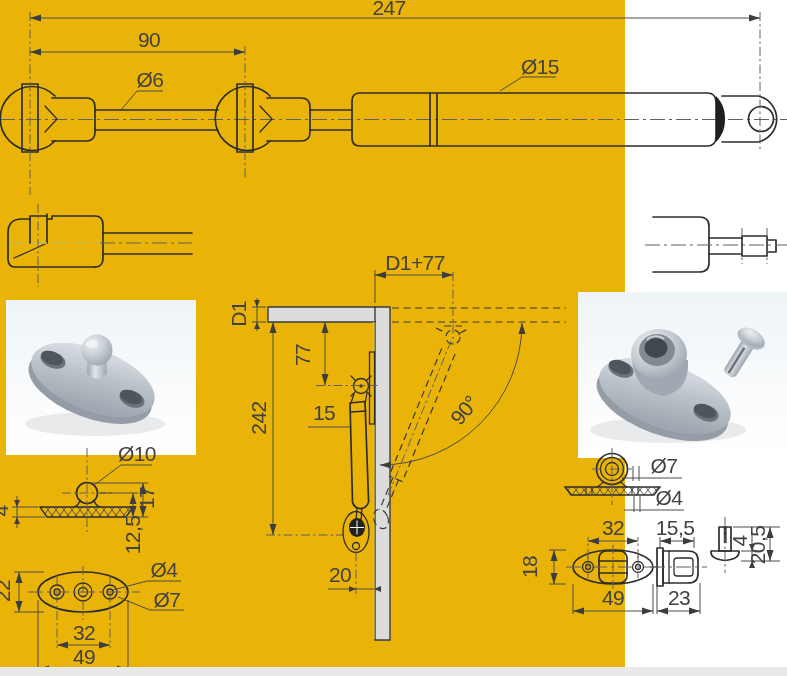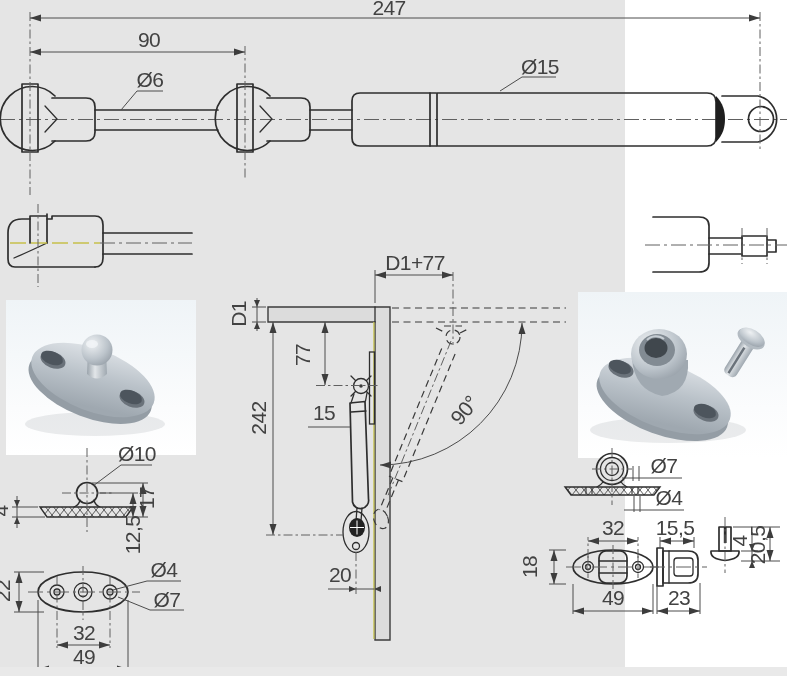--- a/index.html
+++ b/index.html
@@ -1,16 +1,16 @@
 <!DOCTYPE html>
 <html><head>
 <meta charset="utf-8">
 <style>
 html,body{margin:0;padding:0}
-.wrap{width:625px;height:676px;background:#e5e5e5;position:relative;font-family:"Liberation Sans",sans-serif}
+.wrap{width:625px;height:676px;background:#eab308;position:relative;font-family:"Liberation Sans",sans-serif}
 svg{display:block}
 text{fill:#424242;font-size:21px;letter-spacing:-0.6px;font-family:"Liberation Sans",sans-serif}
 .ol{stroke:#2e2e2e;stroke-width:1.7;fill:none;stroke-linecap:round;stroke-linejoin:round}
 .om{stroke:#2e2e2e;stroke-width:1.3;fill:none;stroke-linecap:round}
 .thin{stroke:#4c4c4c;stroke-width:1;fill:none}
 .cl{stroke:#606060;stroke-width:1;fill:none;stroke-dasharray:15 4 3 4}
 .cls{stroke:#606060;stroke-width:1;fill:none;stroke-dasharray:9 3 2.5 3}
 .yel{stroke:#c6c04b;stroke-width:1.5;fill:none;stroke-dasharray:16 5}
 .hid{stroke:#3a3a3a;stroke-width:1.2;fill:none;stroke-dasharray:7 4.5}
 .dim{stroke:#4c4c4c;stroke-width:1;fill:none}

